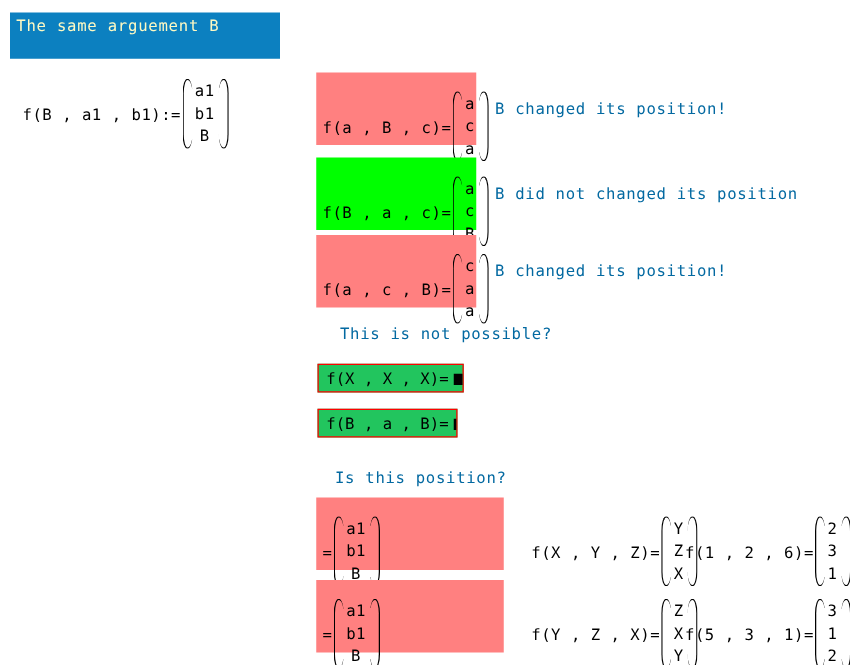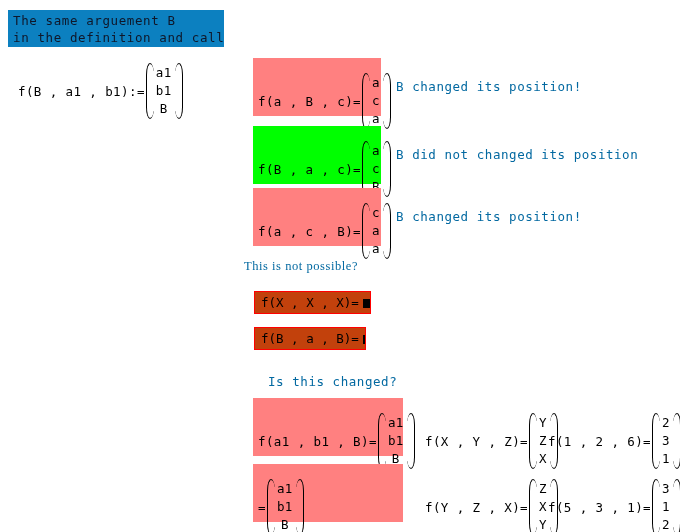--- a/index.html
+++ b/index.html
@@ -21,21 +21,21 @@
     position: absolute;
     left: 8px;
     top: 10px;
     width: 216px;
     height: 37px;
     background: #0c80c0;
     box-sizing: border-box;
     padding: 2px 4px 0 5px;
   }
   #header-banner .hline {
-    color: #0f172a;
+    color: #fef9c3;
     font-size: 12.5px;
     line-height: 17px;
     letter-spacing: 0.6px;
     white-space: pre;
   }
 
   
   .expr {
     position: absolute;
     display: flex;
@@ -94,21 +94,21 @@
     position: absolute;
     z-index: 0;
   }
   .hl.pink  { background: #ff8080; }
   .hl.green { background: #00ff00; }
 
   
   .errbox {
     position: absolute;
     border: 1.5px solid #ff0000;
-    background: #c2410c;
+    background: #22c55e;
     box-sizing: border-box;
     display: flex;
     align-items: center;
     padding-left: 6px;
     font-size: 12.5px;
     white-space: pre;
   }
   .ph-square {
     display: inline-block;
     width: 7px;
@@ -126,21 +126,20 @@
     letter-spacing: 0.55px;
     white-space: pre;
     color: #0369a1;
   }
 </style>
 </head>
 <body>
 
 <div id="header-banner">
   <div class="hline">The same arguement B</div>
-  <div class="hline">in the definition and call</div>
 </div>
 
 <div class="expr" style="left:18px; top:62px;">
   <span class="lhs">f(B , a1 , b1)</span>
   <span class="lhs">:=</span>
   <span class="vec">
     <span class="brk"></span>
     <span class="cells">
       <span class="cell">a1</span>
       <span class="cell">b1</span>
@@ -191,39 +190,38 @@
     <span class="cells">
       <span class="cell">c</span>
       <span class="cell">a</span>
       <span class="cell">a</span>
     </span>
     <span class="brk right"></span>
   </span>
 </div>
 <div class="note" style="left:396px; top:209px;">B changed its position!</div>
 
-<div class="note" style="left:244px; top:259px;font-family:Liberation Serif, serif;">This is not possible?</div>
+<div class="note" style="left:272px; top:259px;">This is not possible?</div>
 
 <div class="errbox" style="left:254px; top:291px; width:117px; height:23px;">
   <span>f(X , X , X)</span>
   <span>=</span>
   <span class="ph-square"></span>
 </div>
 
 <div class="errbox" style="left:254px; top:327px; width:112px; height:23px;">
   <span>f(B , a , B)</span>
   <span>=</span>
   <span class="ph-square"></span>
 </div>
 
-<div class="note" style="left:268px; top:374px;">Is this changed?</div>
+<div class="note" style="left:268px; top:374px;">Is this position?</div>
 
 <div class="hl pink" style="left:253px; top:398px; width:150px; height:58px;"></div>
 <div class="expr" style="left:258px; top:412px;">
-  <span class="lhs">f(a1 , b1 , B)</span>
   <span class="lhs">=</span>
   <span class="vec">
     <span class="brk"></span>
     <span class="cells">
       <span class="cell">a1</span>
       <span class="cell">b1</span>
       <span class="cell">B</span>
     </span>
     <span class="brk right"></span>
   </span>

